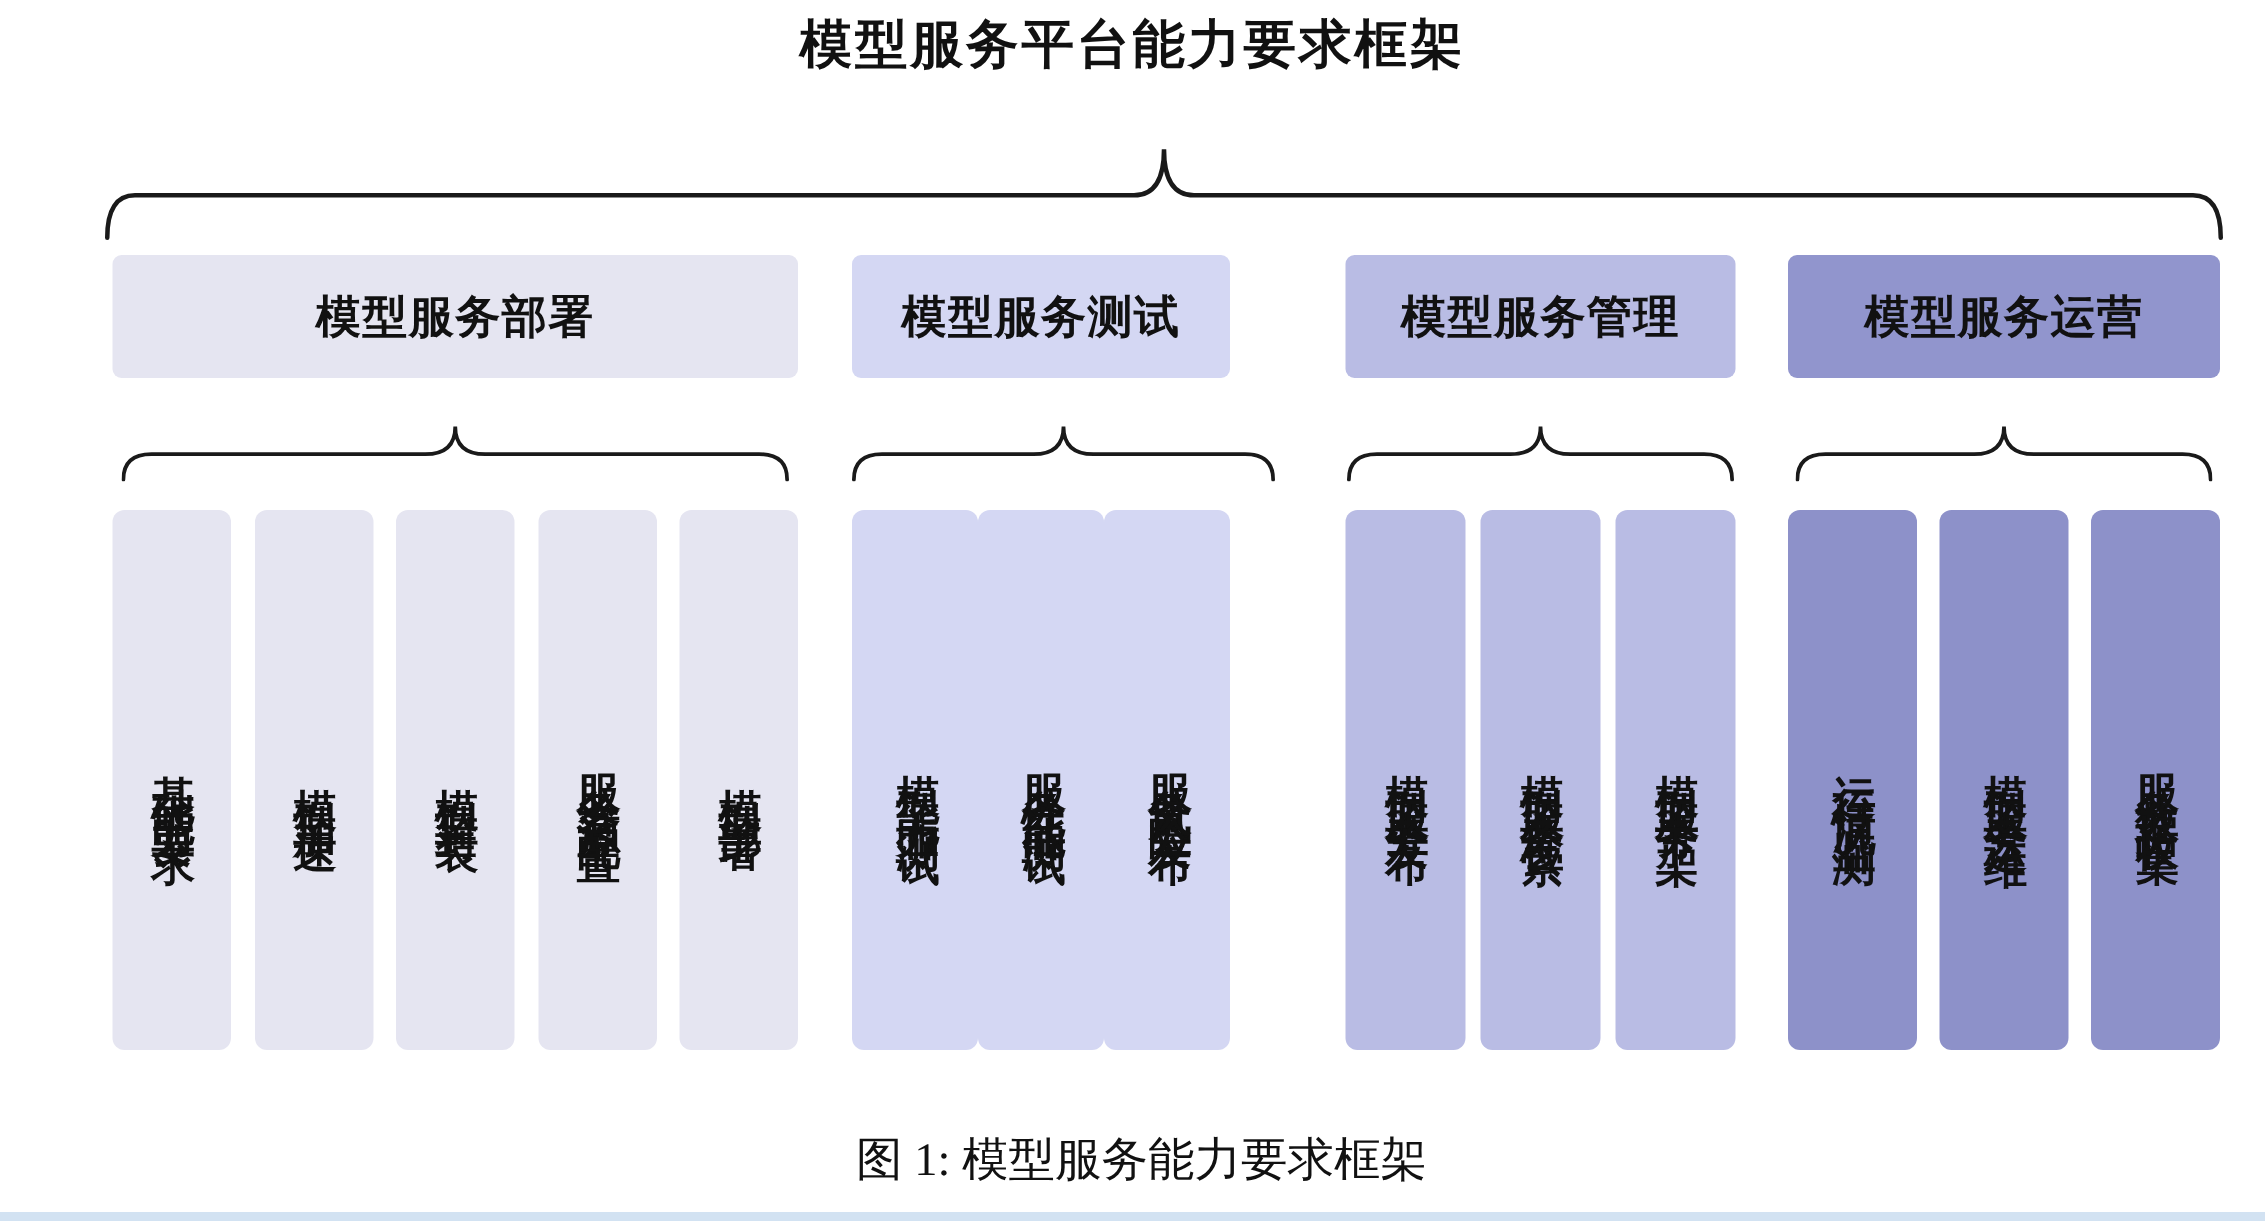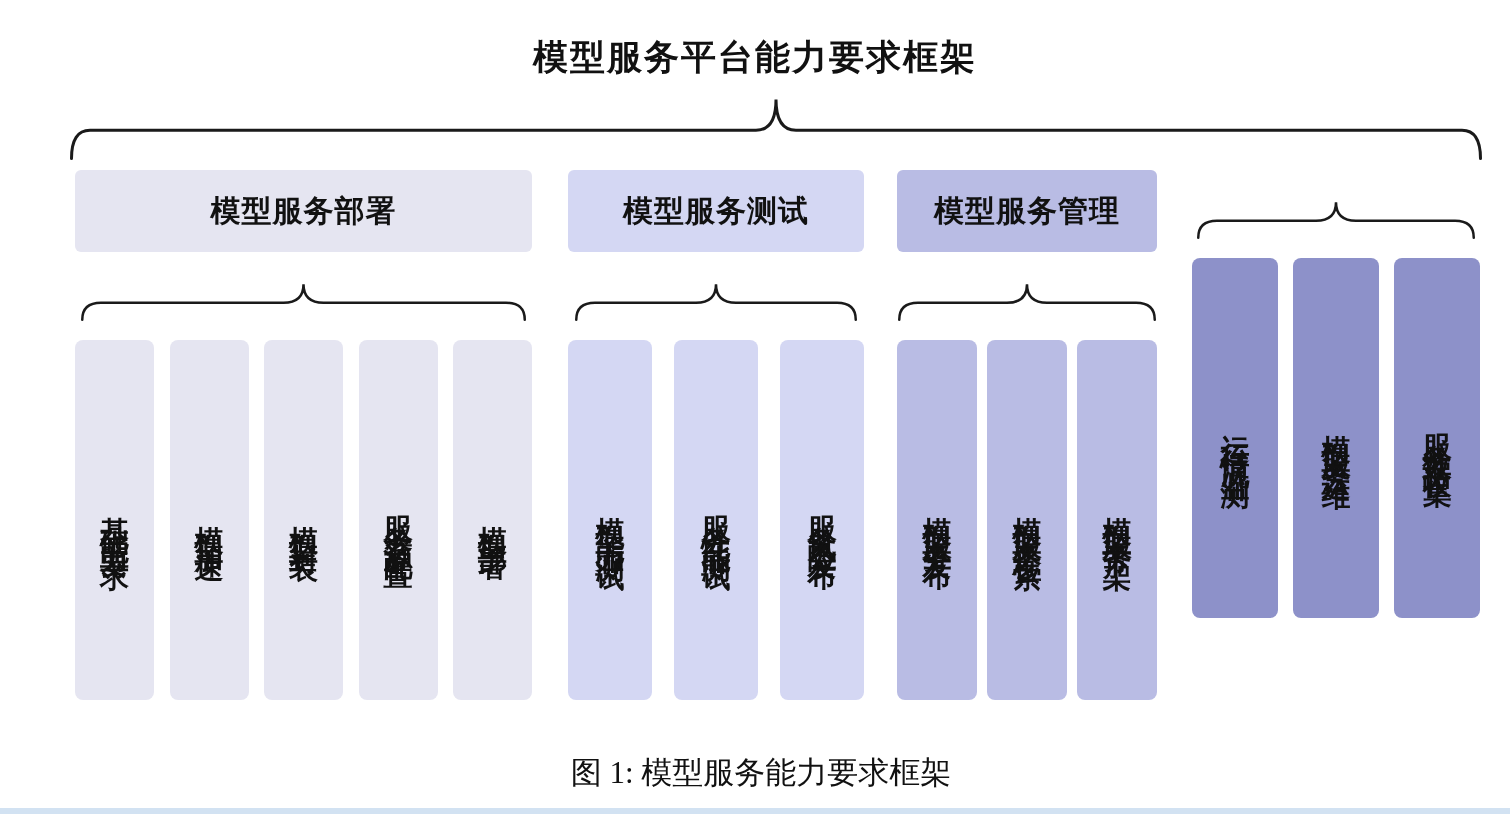--- a/index.html
+++ b/index.html
@@ -5,21 +5,21 @@
   html,body{margin:0;padding:0;background:#ffffff;}
   .figure{
     position:relative;
     width:1510px;height:814px;
     background:#ffffff;
     font-family:"Liberation Sans", sans-serif;
     color:#1a1a1a;
     overflow:hidden;
   }
   .title{
-    position:absolute;top:34px;left:0;right:0;
+    position:absolute;top:6px;left:0;right:0;
     text-align:center;
     font-size:35px;font-weight:600;letter-spacing:2px;
     color:#111;
   }
   .brace{display:block;}
   .brace.big{position:absolute;top:98px;left:70px;}
   .group{position:absolute;top:170px;}
   .header{
     height:82px;
     border-radius:6px;
@@ -39,21 +39,21 @@
   .vtext{
     writing-mode:vertical-rl;
     text-orientation:upright;
     font-size:29px;font-weight:600;
     letter-spacing:9px;
     line-height:1;
     color:#111;
   }
   
   .g1{left:75px;width:457px;}
-  .g2{left:568px;width:296px;}
+  .g2{left:568px;width:252px;font-family:Liberation Mono, monospace;}
   .g3{left:897px;width:260px;}
   .g4{left:1192px;width:288px;}
   .g1 .col{width:79px;}
   .g2 .col{width:84px;}
   .g3 .col{width:80px;}
   .g4 .col{width:86px;}
   
   .g1 .header,.g1 .col{background:#e5e5f1;}
   .g2 .header,.g2 .col{background:#d4d7f3;}
   .g3 .header,.g3 .col{background:#b9bce4;}
@@ -135,20 +135,21 @@
       <div class="col">
           <span class="vtext">模型服务检索</span>
         </div>
       <div class="col">
           <span class="vtext">模型服务下架</span>
         </div>
     </div>
   </div>
 
   <div class="group g4">
+    <div class="header">模型服务运营</div>
     <svg class="brace" width="278" height="38">
         <path d="M 1.25,36.75 Q 1.25,19.76 20,19.76 L 119,19.76 Q 139,19.76 139,1.25 Q 139,19.76 159,19.76 L 258,19.76 Q 276.75,19.76 276.75,36.75" fill="none" stroke="#1a1a1a" stroke-width="2.5" stroke-linecap="round"></path>
       </svg>
     <div class="cols">
       <div class="col">
           <span class="vtext">运行情况监测</span>
         </div>
       <div class="col">
           <span class="vtext">模型服务运维</span>
         </div>

